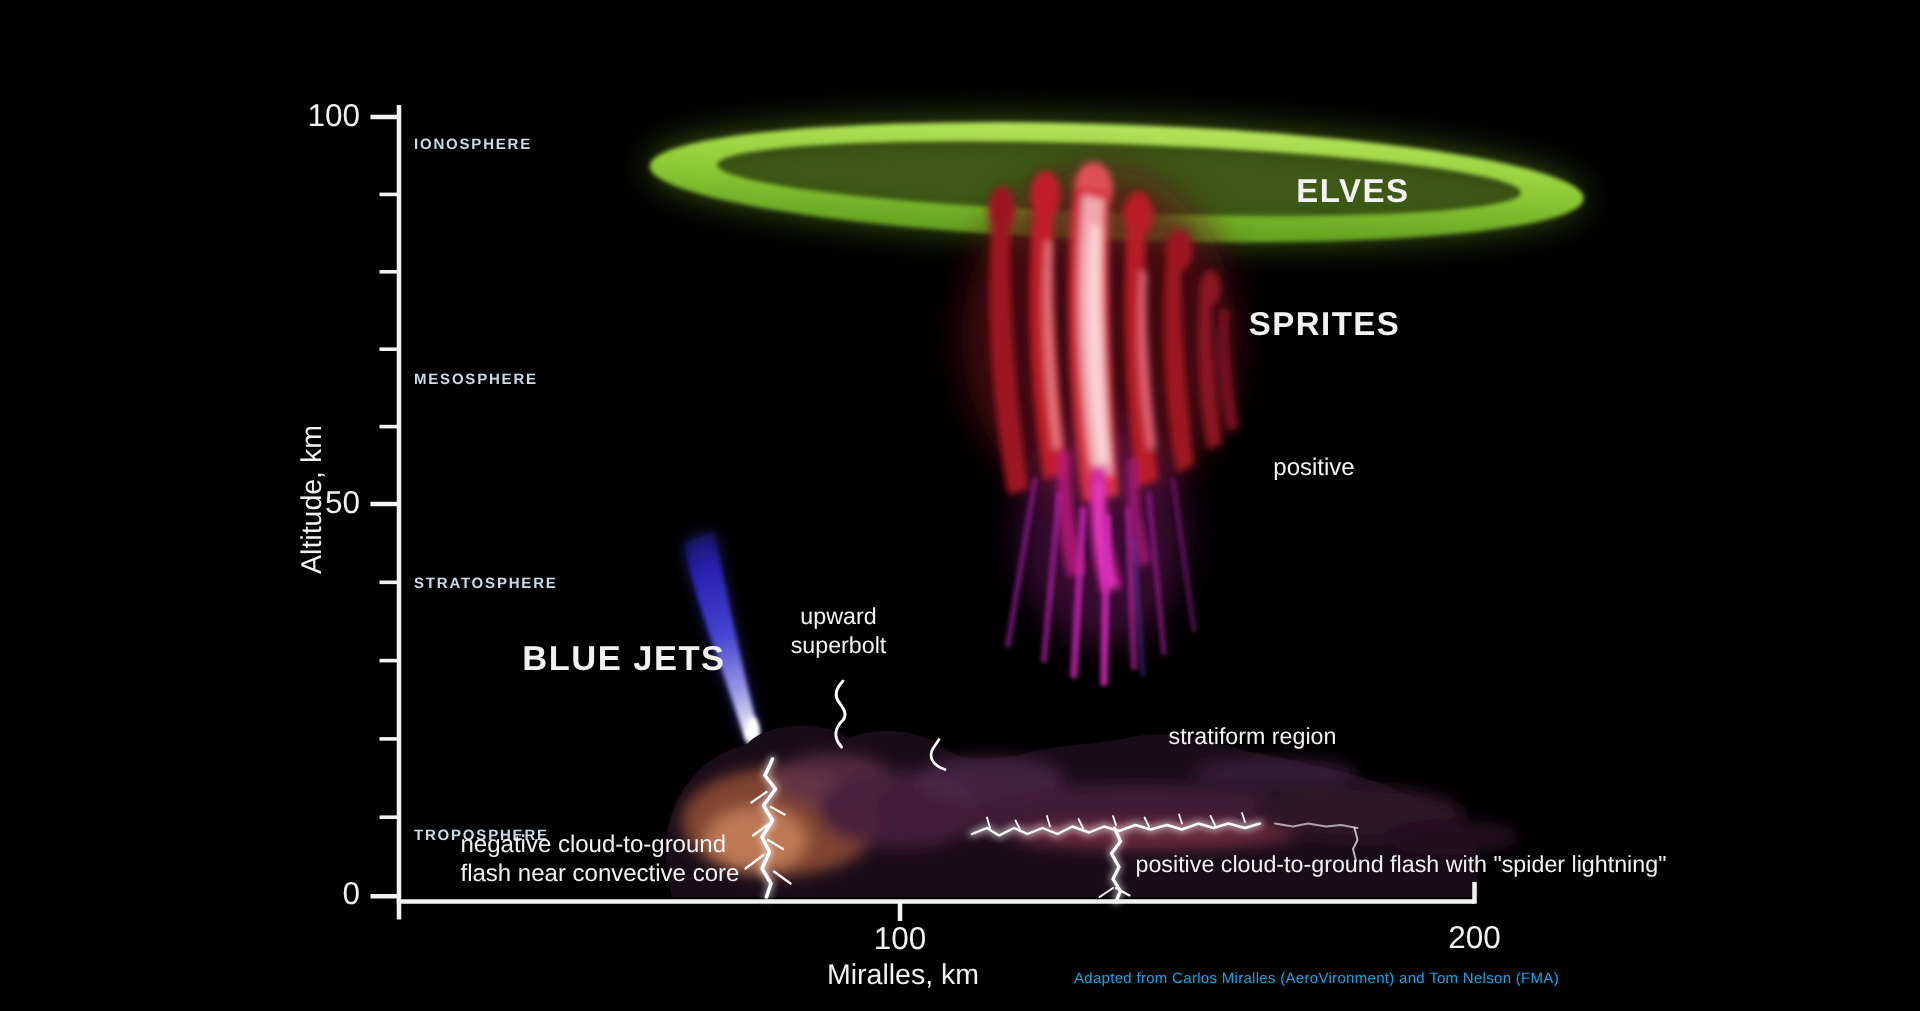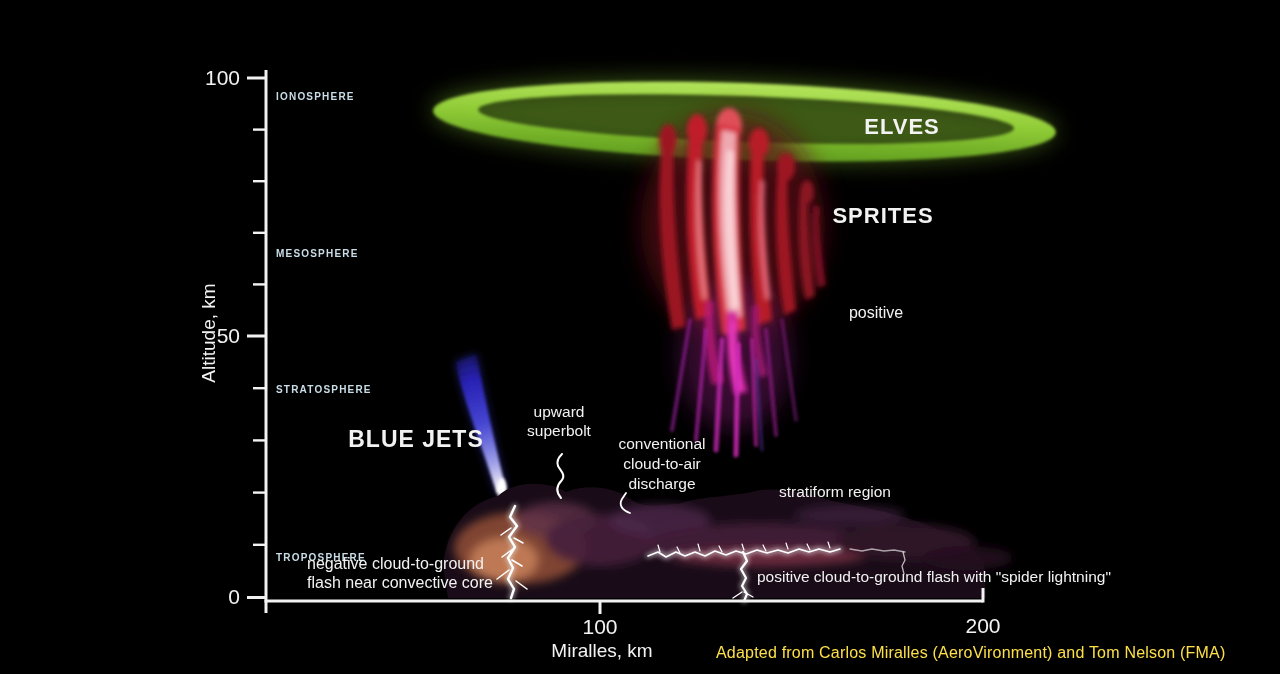--- a/index.html
+++ b/index.html
@@ -10,21 +10,21 @@
   .center{transform:translate(-50%,-50%);text-align:center;}
   .vcenter{transform:translateY(-50%);}
   .tick{font-size:21px;}
   .ytick{width:54px;text-align:right;}
   .axis-title{font-size:19px;}
   .rot{transform:translate(-50%,-50%) rotate(-90deg);white-space:nowrap;}
   .layer{font-weight:bold;font-size:10px;letter-spacing:1.2px;color:#c9dde8;white-space:nowrap;}
   .phen{font-weight:bold;font-size:22px;letter-spacing:1px;white-space:nowrap;}
   .small{font-size:15.5px;}
   .pre{white-space:pre-line;}
-  .credit{font-size:16px;color:#fde047;letter-spacing:0.2px;white-space:nowrap;}
+  .credit{font-size:10px;color:#0ea5e9;letter-spacing:0.2px;white-space:nowrap;}
 </style>
 </head>
 <body>
 
 <div id="stage">
 
   <svg id="artwork" width="1280" height="674" viewBox="0 0 1280 674" xmlns="http://www.w3.org/2000/svg">
     <defs>
       <filter id="b2" x="-60%" y="-60%" width="220%" height="220%">
           <feGaussianBlur stdDeviation="1.5"></feGaussianBlur>
@@ -192,23 +192,20 @@
   <div class="lbl layer vcenter" style="left:276px;top:390px;">STRATOSPHERE</div>
   <div class="lbl layer vcenter" style="left:276px;top:558px;">TROPOSPHERE</div>
 
   <div class="lbl phen center" style="left:902px;top:127px;">ELVES</div>
   <div class="lbl phen center" style="left:883px;top:216px;">SPRITES</div>
   <div class="lbl small center" style="left:876px;top:313px;font-size:16px;">positive</div>
   <div class="lbl phen center" style="left:416px;top:439px;font-size:23px;">BLUE JETS</div>
 
   <div class="lbl small pre center" style="left:559px;top:421px;line-height:19px;">upward
 superbolt</div>
-  <div class="lbl small pre center" style="left:662px;top:464px;line-height:20px;">conventional
-cloud-to-air
-discharge</div>
   <div class="lbl small center" style="left:835px;top:492px;">stratiform region</div>
   <div class="lbl pre" style="left:288px;top:554px;font-size:16px;line-height:19px;margin-left:19px;">negative cloud-to-ground
 flash near convective core</div>
   <div class="lbl small vcenter" style="left:757px;top:577px;">positive cloud-to-ground flash with "spider lightning"</div>
 
   <div class="lbl credit vcenter" style="left:716px;top:653px;">Adapted from Carlos Miralles (AeroVironment) and Tom Nelson (FMA)</div>
 
 </div>
 
 </body></html>

